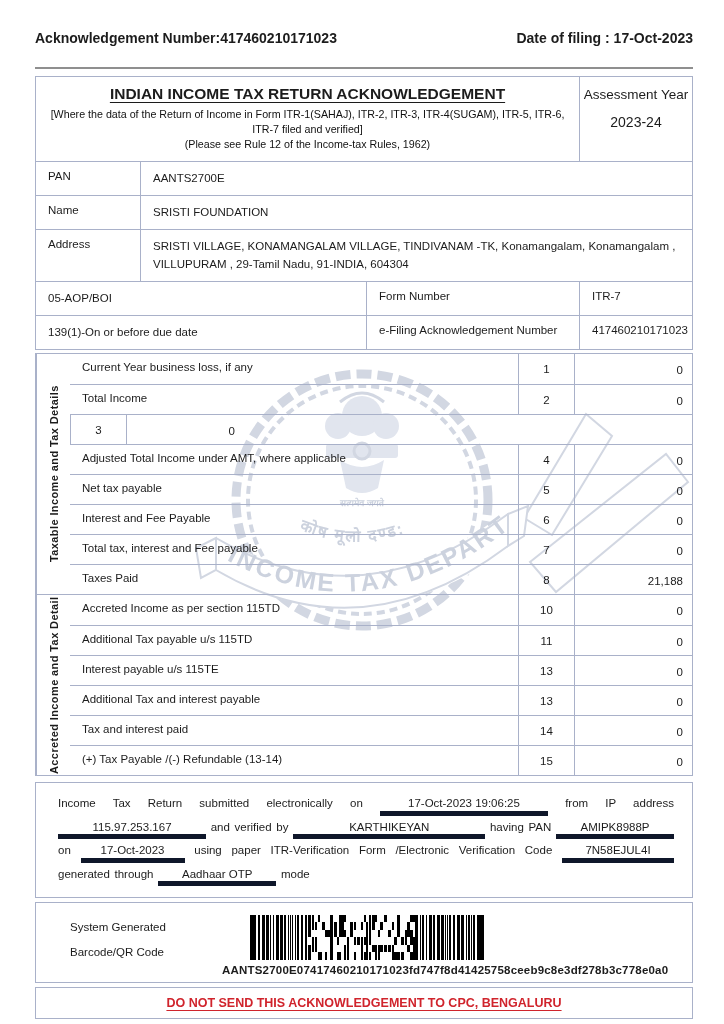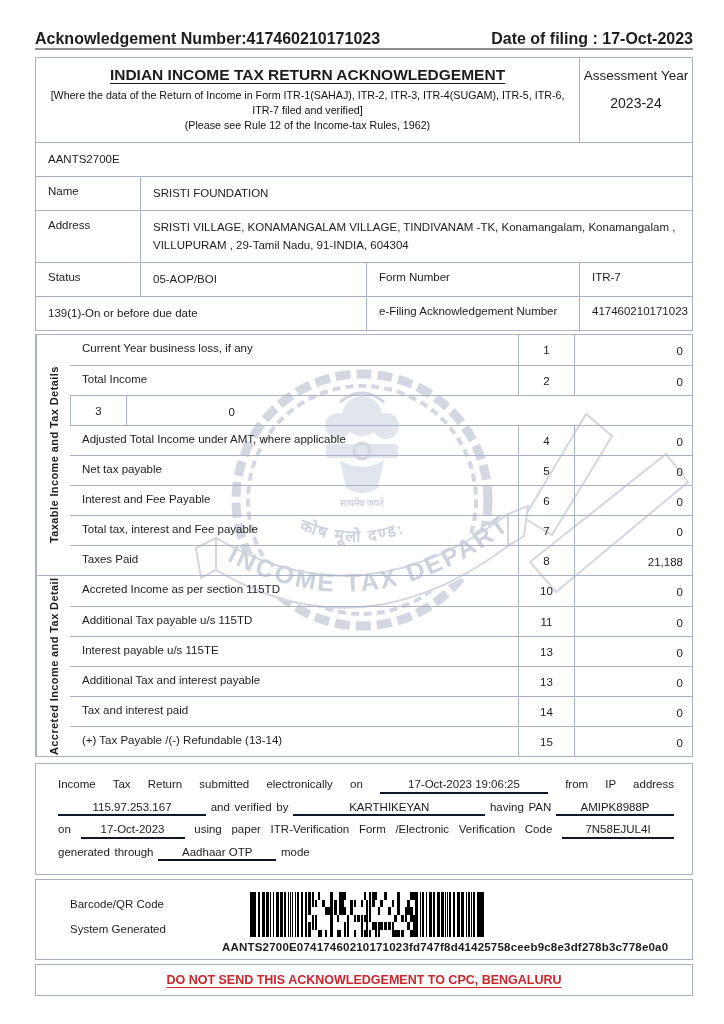--- a/index.html
+++ b/index.html
@@ -9,21 +9,21 @@
   *{box-sizing:border-box}
   html,body{margin:0;padding:0}
   body{
     width:724px;height:1024px;background:#ffffff;position:relative;overflow:hidden;
     font-family:"Liberation Sans", sans-serif;color:#1c1c1c;
   }
   .wm{position:absolute;left:188px;top:360px;z-index:0;pointer-events:none}
   .doc{position:absolute;left:35px;top:26px;width:658px;z-index:1}
 
   .topbar{display:flex;justify-content:space-between;align-items:baseline;
-    font-weight:bold;font-size:16px;padding:4px 0 0}
+    font-weight:bold;font-size:14px;padding:4px 0 21px}
   .rule{border-top:2px solid var(--rule);margin-bottom:7px}
 
   .box{border:1px solid var(--bc)}
   .titlerow{display:flex}
   .titlemain{flex:1;text-align:center;padding:7px 10px 9px}
   .title{font-size:15.5px;font-weight:bold;margin:1px 0 4px;
     text-decoration:underline;text-underline-offset:3px}
   .subtitle{font-size:10.7px;line-height:1.4;color:#111}
   .ay{width:113px;border-left:1px solid var(--bc);text-align:center;
     font-size:13.5px;padding-top:9px;line-height:1.35}
@@ -47,21 +47,21 @@
   .drow{display:flex;align-items:stretch;min-height:30px;font-size:11.5px}
   .drow + .drow{border-top:1px solid var(--bc)}
   .dlabel{flex:1;padding:7px 10px 5px 12px}
   .dsno{width:57px;flex:none;border-left:1px solid var(--bc);
     border-right:1px solid var(--bc);display:flex;align-items:center;justify-content:center}
   .dval{width:117px;flex:none;text-align:right;padding:7px 9px 5px 4px;
     display:flex;align-items:center;justify-content:flex-end}
 
   .verif{border:1px solid var(--bc);margin-top:6px;padding:9px 18px 11px 22px;
     font-size:11.5px;line-height:1.95;text-align:justify;word-spacing:1.5px}
-  .blank{display:inline-block;border-bottom:2px solid #0f172a;
+  .blank{display:inline-block;border-bottom:5px solid #0f172a;
     text-align:center;padding:0 9px;line-height:1.25;word-spacing:0}
 
   .bcbox{border:1px solid var(--bc);margin-top:4px;display:flex;padding:12px 8px 6px 0}
   .bclabel{width:152px;margin-left:34px;flex:none;font-size:11.5px;line-height:2.2}
   .bcright{flex:1;min-width:0}
   .bc-strip{height:45px;display:flex;align-items:stretch;margin-left:28px;width:max-content}
   .bc-strip i{display:block;height:100%}
   .bc-strip .bc2d{display:flex;flex-direction:column}
   .bc-strip .bc2d b{flex:1}
   .bchash{font-weight:bold;font-size:11.5px;margin-top:4px;white-space:nowrap;letter-spacing:.2px}
@@ -138,32 +138,32 @@
           <span>(Please see Rule 12 of the Income-tax Rules, 1962)</span>
         </div>
       </div>
       <div class="ay">
         <div>Assessment Year</div>
         <div class="ay-year">2023-24</div>
       </div>
     </div>
 
     <div class="irow">
+      <div class="ilabel">PAN</div>
       <div class="ival">AANTS2700E</div>
     </div>
     <div class="irow">
       <div class="ilabel">Name</div>
       <div class="ival">SRISTI FOUNDATION</div>
     </div>
     <div class="irow">
       <div class="ilabel">Address</div>
       <div class="ival">SRISTI VILLAGE, KONAMANGALAM VILLAGE, TINDIVANAM -TK, Konamangalam, Konamangalam , VILLUPURAM , 29-Tamil Nadu, 91-INDIA, 604304</div>
     </div>
     <div class="irow">
-      <div class="ilabel">Status</div>
       <div class="ival">05-AOP/BOI</div>
       <div class="c3">Form Number</div>
       <div class="c4">ITR-7</div>
     </div>
     <div class="irow">
       <div class="ival">139(1)-On or before due date</div>
       <div class="c3">e-Filing Acknowledgement Number</div>
       <div class="c4">417460210171023</div>
     </div>
   </div>
@@ -279,22 +279,22 @@
     <span>using</span>
     <span>paper ITR-Verification Form /Electronic Verification Code</span>
     <span class="blank" style="min-width:112px">7N58EJUL4I</span>
     <span>generated through</span>
     <span class="blank" style="min-width:118px">Aadhaar OTP</span>
     <span>mode</span>
   </div>
 
   <div class="bcbox">
     <div class="bclabel">
+      <div>System Generated</div>
       <div>Barcode/QR Code</div>
-      <div>System Generated</div>
     </div>
     <div class="bcright">
       <div class="bc-strip">
           <i style="width: 6px; margin-right: 2px; background: rgb(0, 0, 0);"></i>
           <i style="width: 2px; margin-right: 2px; background: rgb(0, 0, 0);"></i>
           <i style="width: 3px; margin-right: 1px; background: rgb(0, 0, 0);"></i>
           <i style="width: 3px; margin-right: 1px; background: rgb(0, 0, 0);"></i>
           <i style="width: 1px; margin-right: 2px; background: rgb(0, 0, 0);"></i>
           <i style="width: 1px; margin-right: 2px; background: rgb(0, 0, 0);"></i>
           <i style="width: 3px; margin-right: 1px; background: rgb(0, 0, 0);"></i>

